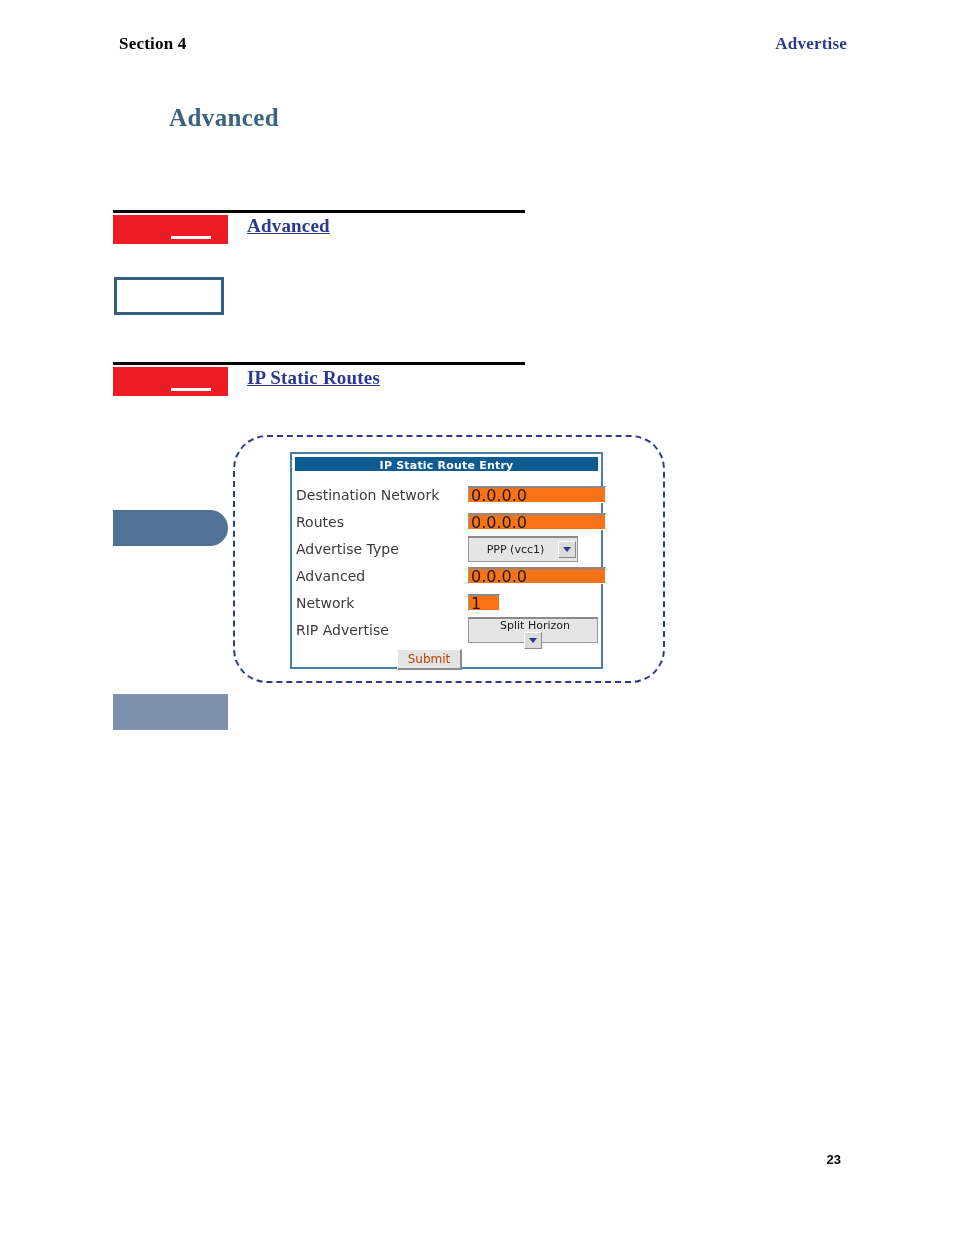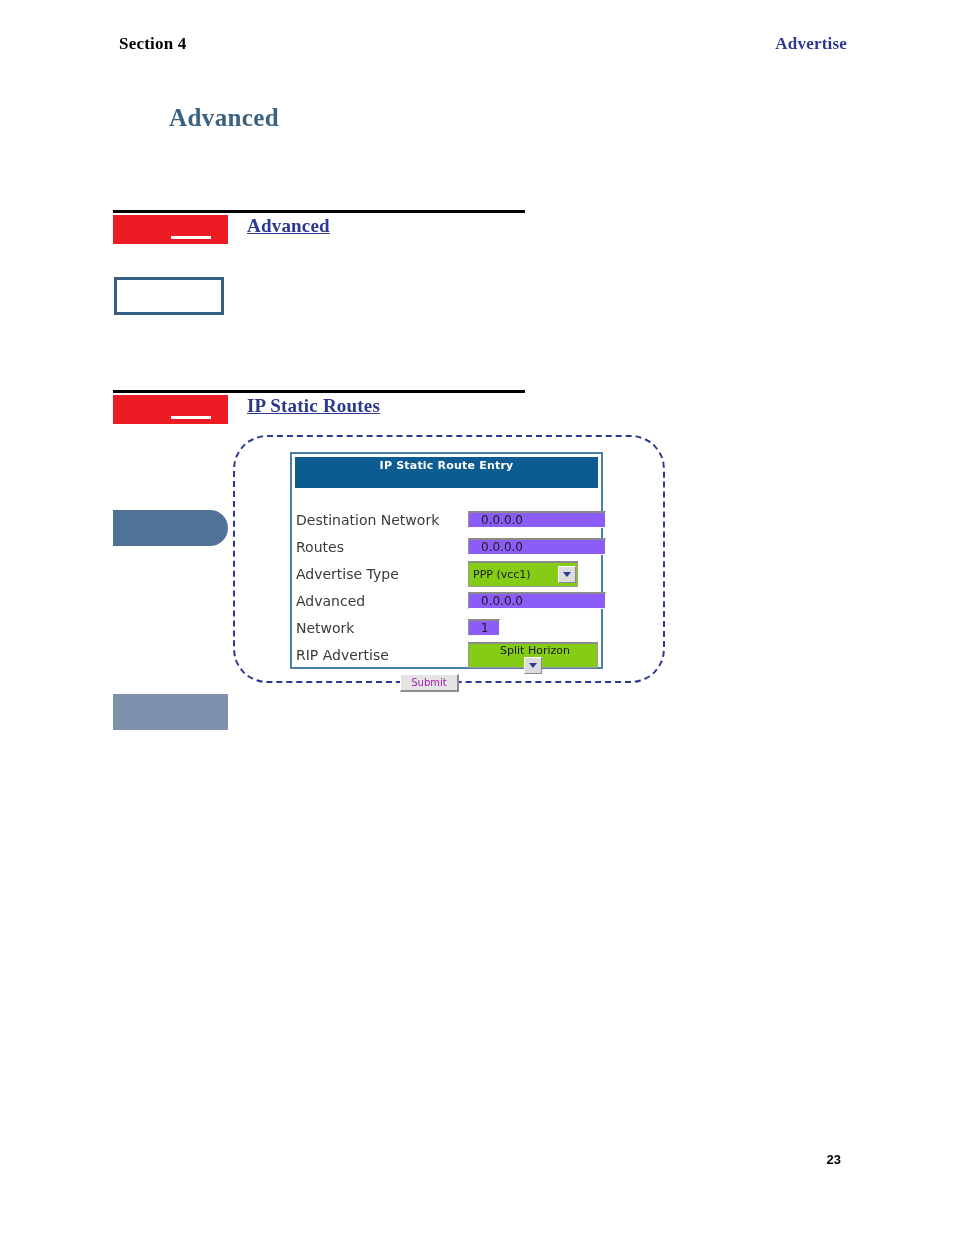--- a/index.html
+++ b/index.html
@@ -95,21 +95,21 @@
     font-family: "Liberation Serif", serif;
     font-weight: bold;
     font-size: 19px;
     color: #2b3990;
     text-decoration: underline;
     letter-spacing: 0.2px;
     white-space: nowrap;
   }
 
   #section-advanced { top: 210px; }
-  #section-ipstatic { top: 362px; margin-top: 28px; }
+  #section-ipstatic { top: 362px; }
 
   
   .outline-box {
     position: absolute;
     left: 114px;
     top: 277px;
     width: 110px;
     height: 38px;
     border: 3px solid #335f84;
     background: #ffffff;
@@ -155,22 +155,22 @@
     left: 290px;
     top: 452px;
     width: 313px;
     height: 217px;
     border: 2px solid #4a7fa5;
     background: #ffffff;
     box-sizing: border-box;
     font-family: "DejaVu Sans", sans-serif;
   }
   .panel-titlebar {
-    margin: 3px 3px 16px 3px;
-    height: 31px;
+    margin: 3px 3px 8px 3px;
+    height: 14px;
     background: #0c5c92;
     color: #ffffff;
     font-family: "DejaVu Sans", sans-serif;
     font-weight: bold;
     font-size: 11px;
     line-height: 17px;
     text-align: center;
     letter-spacing: 0.2px;
   }
   .form-rows {
@@ -192,45 +192,46 @@
   }
   .row-control {
     flex: 1 1 auto;
     display: flex;
     align-items: center;
   }
 
   
   .txt {
     font-family: "DejaVu Sans", sans-serif;
-    font-size: 12px;
+    font-size: 16px;
     color: #1a1a1a;
-    background: #8b5cf6;
+    background: #f97316;
     border: 1px solid #fcfcfc;
     border-top: 2px solid #8a8a8a;
     border-left: 1px solid #9a9a9a;
     height: 17px;
     line-height: 15px;
-    padding: 0 12px;
+    padding: 0 2px;
     box-sizing: border-box;
     outline: none;
   }
   .txt-wide  { width: 138px; }
   .txt-small { width: 32px; }
 
   
   .sel {
     position: relative;
     height: 26px;
     box-sizing: border-box;
-    background: #84cc16;
+    background: #e5e5e5;
     border: 1px solid #9a9a9a;
     border-top: 2px solid #8a8a8a;
     display: flex;
     align-items: center;
+    text-align: center;
   }
   .sel-iface { width: 110px; }
   .sel-rip   { width: 130px; flex-direction: column; }
   .sel-text {
     font-family: "DejaVu Sans", sans-serif;
     font-size: 11px;
     color: #1a1a1a;
     padding-left: 4px;
     white-space: nowrap;
     flex: 1 1 auto;
@@ -259,22 +260,22 @@
 
   
   .submit-wrap {
     display: flex;
     justify-content: center;
     padding-top: 6px;
     padding-right: 34px;
   }
   .btn-submit {
     font-family: "DejaVu Sans", sans-serif;
-    font-size: 10px;
-    color: #a21caf;
+    font-size: 12px;
+    color: #c2410c;
     background: #e4e4e4;
     border-top: 1px solid #ffffff;
     border-left: 1px solid #ffffff;
     border-right: 2px solid #8c8c8c;
     border-bottom: 2px solid #8c8c8c;
     padding: 2px 10px;
     cursor: pointer;
   }
 
   

